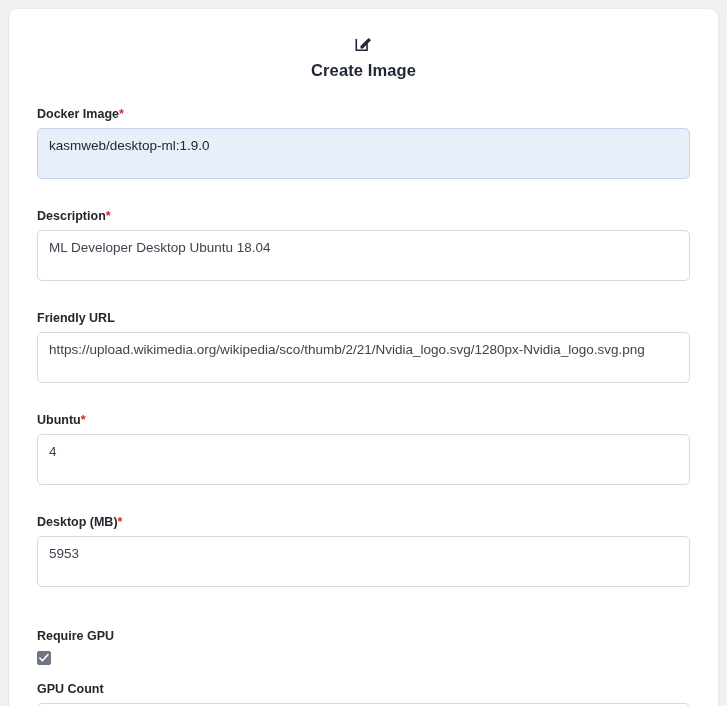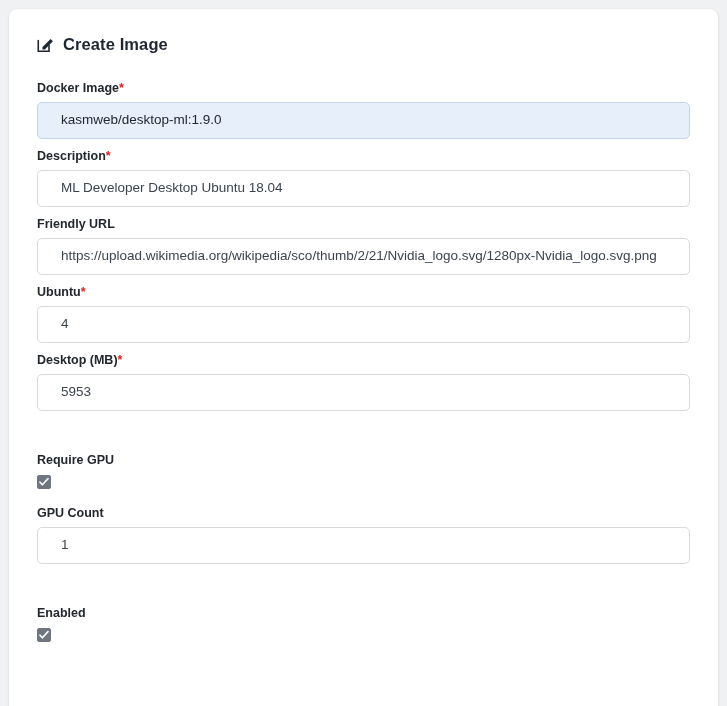--- a/index.html
+++ b/index.html
@@ -23,55 +23,56 @@
     border-radius: 8px;
     box-shadow: 0 1px 3px rgba(0,0,0,0.10), 0 0 1px rgba(0,0,0,0.10);
     box-sizing: border-box;
     padding: 26px 28px 20px 28px;
   }
   .card-header {
     display: flex;
     align-items: center;
     gap: 9px;
     margin-bottom: 27px;
+    flex-direction: column;
   }
   .card-header .edit-icon {
     width: 17px;
     height: 17px;
     display: inline-block;
     color: #1f2633;
     flex: 0 0 auto;
   }
   .card-title {
     font-size: 16.5px;
     font-weight: bold;
     color: #1f2633;
     letter-spacing: 0.1px;
   }
   .field {
-    margin-bottom: 10px;
+    margin-bottom: 30px;
   }
   .field-label {
     font-size: 12.5px;
     font-weight: bold;
     color: #23272e;
     display: block;
     margin-bottom: 7px;
   }
   .req {
     color: #e02020;
     font-weight: bold;
   }
   .input {
     display: block;
     box-sizing: border-box;
     width: 100%;
-    height: 37px;
+    height: 51px;
     line-height: 33px;
-    padding: 0 23px;
+    padding: 0 11px;
     font-size: 13.5px;
     color: #3c4450;
     background: #ffffff;
     border: 1px solid #d6dae0;
     border-radius: 5px;
     font-family: "Liberation Sans", sans-serif;
     white-space: nowrap;
     overflow: hidden;
     text-overflow: clip;
   }

